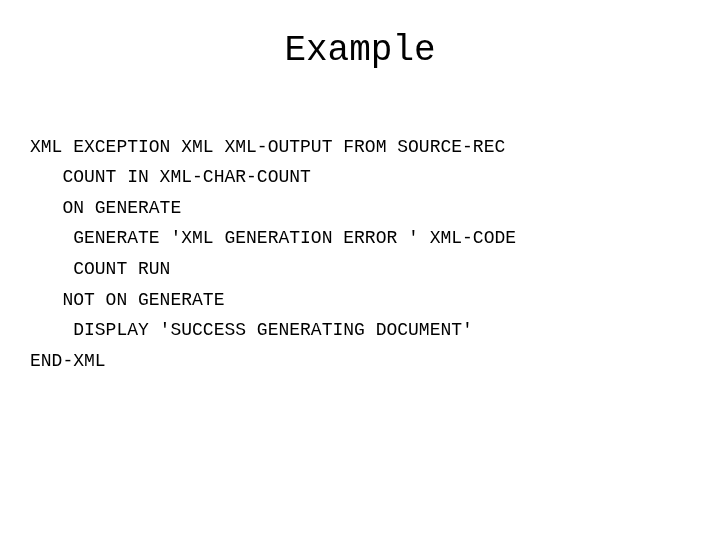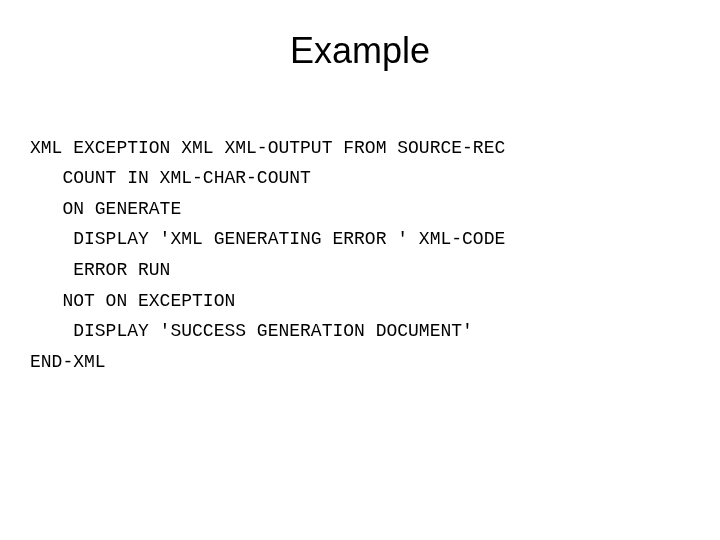--- a/index.html
+++ b/index.html
@@ -13,37 +13,37 @@
     }
     .slide {
       padding: 20px 30px;
       box-sizing: border-box;
     }
     .title {
       text-align: center;
       font-size: 36px;
       font-weight: normal;
       margin: 10px 0 30px 0;
-      font-family: Liberation Sans, sans-serif;
+      font-family: Liberation Mono, monospace;
     }
     .code-block {
       font-family: "Courier New", Courier, monospace;
       font-size: 18px;
       line-height: 1.7;
       white-space: pre;
     }
   </style>
 </head>
 <body>
 
 <div class="slide">
   <h1 class="title">Example</h1>
   <div class="code-block">
 <span>XML EXCEPTION XML XML-OUTPUT FROM SOURCE-REC</span>
 <span>   COUNT IN XML-CHAR-COUNT</span>
 <span>   ON GENERATE</span>
-<span>    DISPLAY 'XML GENERATING ERROR ' XML-CODE</span>
-<span>    ERROR RUN</span>
-<span>   NOT ON EXCEPTION</span>
-<span>    DISPLAY 'SUCCESS GENERATION DOCUMENT'</span>
+<span>    GENERATE 'XML GENERATION ERROR ' XML-CODE</span>
+<span>    COUNT RUN</span>
+<span>   NOT ON GENERATE</span>
+<span>    DISPLAY 'SUCCESS GENERATING DOCUMENT'</span>
 <span>END-XML</span>
   </div>
 </div>
 
 </body></html>

